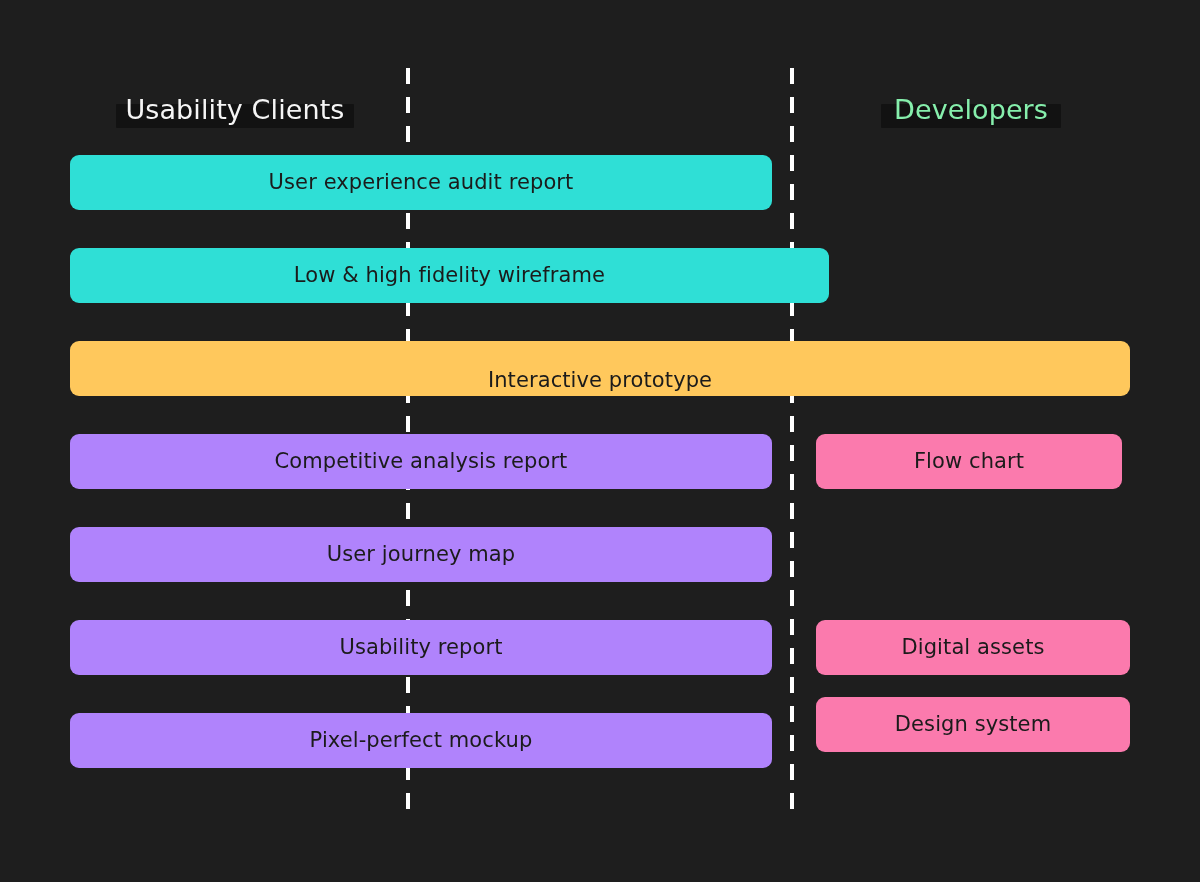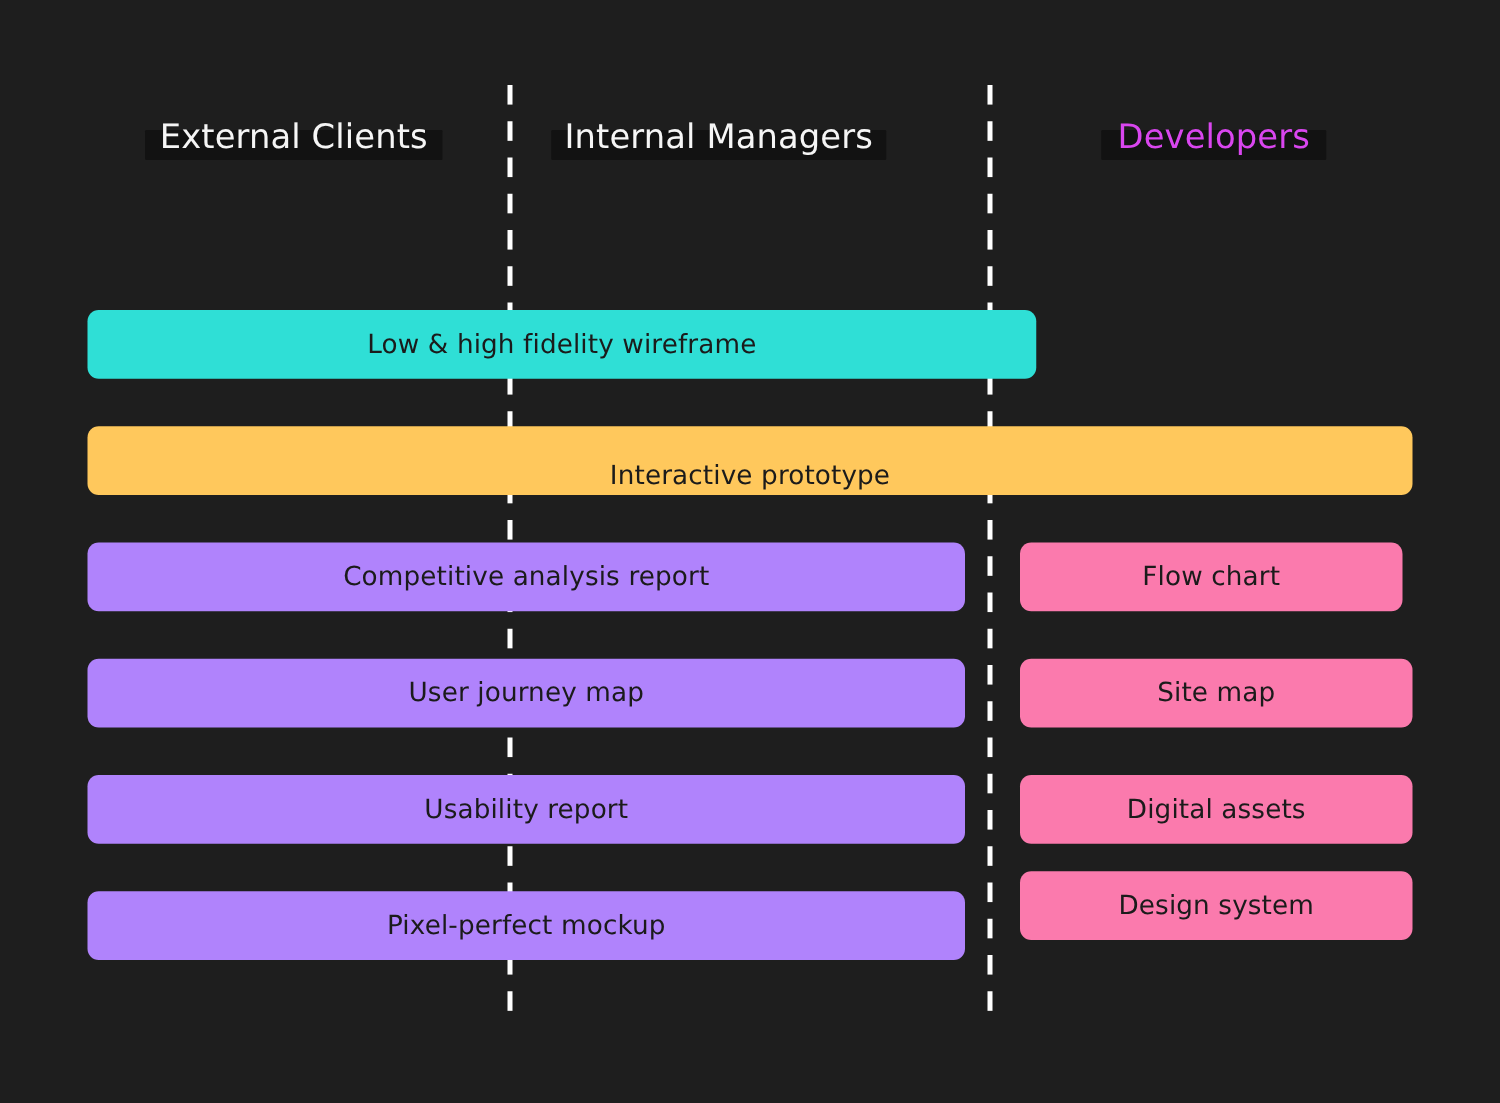--- a/index.html
+++ b/index.html
@@ -108,20 +108,23 @@
 <body style="background: rgb(30, 30, 30);">
 
 <div id="diagram" style="background: rgb(30, 30, 30);">
 
   <div class="divider-layer">
       <div class="divider" style="left: 406px;"></div>
       <div class="divider" style="left: 790px;"></div>
     </div>
 
   <div class="bar-layer">
+      <div class="bar" style="left: 70px; top: 155px; width: 702px; background: rgb(47, 223, 214);">
+        <span class="bar-label" style="color: rgb(27, 27, 27);">User experience audit report</span>
+      </div>
       <div class="bar" style="left: 70px; top: 248px; width: 759px; background: rgb(47, 223, 214);">
         <span class="bar-label" style="color: rgb(27, 27, 27);">Low &amp; high fidelity wireframe</span>
       </div>
       <div class="bar" style="left: 70px; top: 341px; width: 1060px; background: rgb(255, 200, 92);">
         <span class="bar-label" style="color: rgb(27, 27, 27); margin-top: 24px;">Interactive prototype</span>
       </div>
       <div class="bar" style="left: 70px; top: 434px; width: 702px; background: rgb(176, 131, 252);">
         <span class="bar-label" style="color: rgb(27, 27, 27);">Competitive analysis report</span>
       </div>
       <div class="bar" style="left: 70px; top: 620px; width: 702px; background: rgb(176, 131, 252);">
@@ -129,39 +132,32 @@
       </div>
       <div class="bar" style="left: 70px; top: 527px; width: 702px; background: rgb(176, 131, 252);">
         <span class="bar-label" style="color: rgb(27, 27, 27);">User journey map</span>
       </div>
       <div class="bar" style="left: 70px; top: 713px; width: 702px; background: rgb(176, 131, 252);">
         <span class="bar-label" style="color: rgb(27, 27, 27);">Pixel-perfect mockup</span>
       </div>
       <div class="bar" style="left: 816px; top: 434px; width: 306px; background: rgb(251, 122, 173);">
         <span class="bar-label" style="color: rgb(27, 27, 27);">Flow chart</span>
       </div>
-      <div class="bar" style="left: 816px; top: 527px; width: 314px; background: rgb(251, 122, 173);">
-        <span class="bar-label" style="color: rgb(27, 27, 27);">Site map</span>
-      </div>
       <div class="bar" style="left: 816px; top: 620px; width: 314px; background: rgb(251, 122, 173); text-align: center;">
         <span class="bar-label" style="color: rgb(27, 27, 27);">Digital assets</span>
       </div>
       <div class="bar" style="left: 816px; top: 697px; width: 314px; background: rgb(251, 122, 173);">
         <span class="bar-label" style="color: rgb(27, 27, 27);">Design system</span>
       </div>
     </div>
 
   <div class="header-layer">
       <div class="col-header" style="left: 35px; width: 400px;">
         <div class="hdr-plate" style="width: 238px; background: rgb(18, 18, 18);"></div>
-        <span class="hdr-text" style="color: rgb(245, 245, 245);">External Clients</span>
-      </div>
-      <div class="col-header" style="left: 375px; width: 400px;">
-        <div class="hdr-plate" style="width: 268px; background: rgb(18, 18, 18);"></div>
-        <span class="hdr-text" style="color: rgb(245, 245, 245);">Internal Managers</span>
+        <span class="hdr-text" style="color: rgb(245, 245, 245);">Usability Clients</span>
       </div>
       <div class="col-header" style="left: 771px; width: 400px;">
         <div class="hdr-plate" style="width: 180px; background: rgb(18, 18, 18);"></div>
-        <span class="hdr-text" style="color: #d946ef;">Developers</span>
+        <span class="hdr-text" style="color: #86efac;">Developers</span>
       </div>
     </div>
 
 </div>
 
 </body></html>

